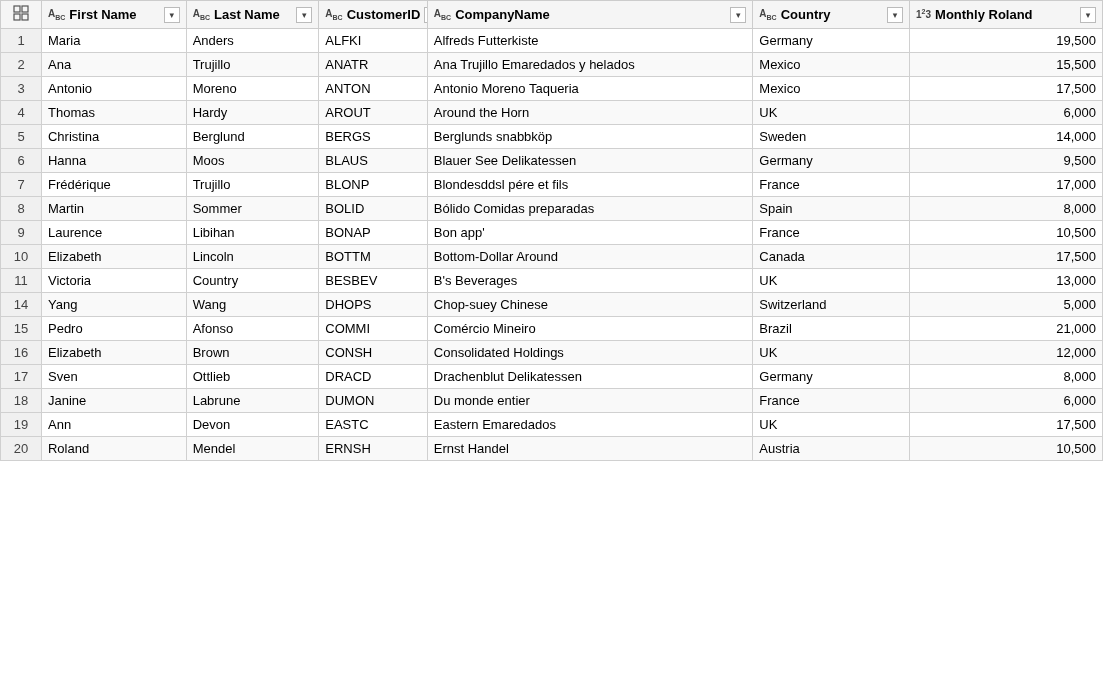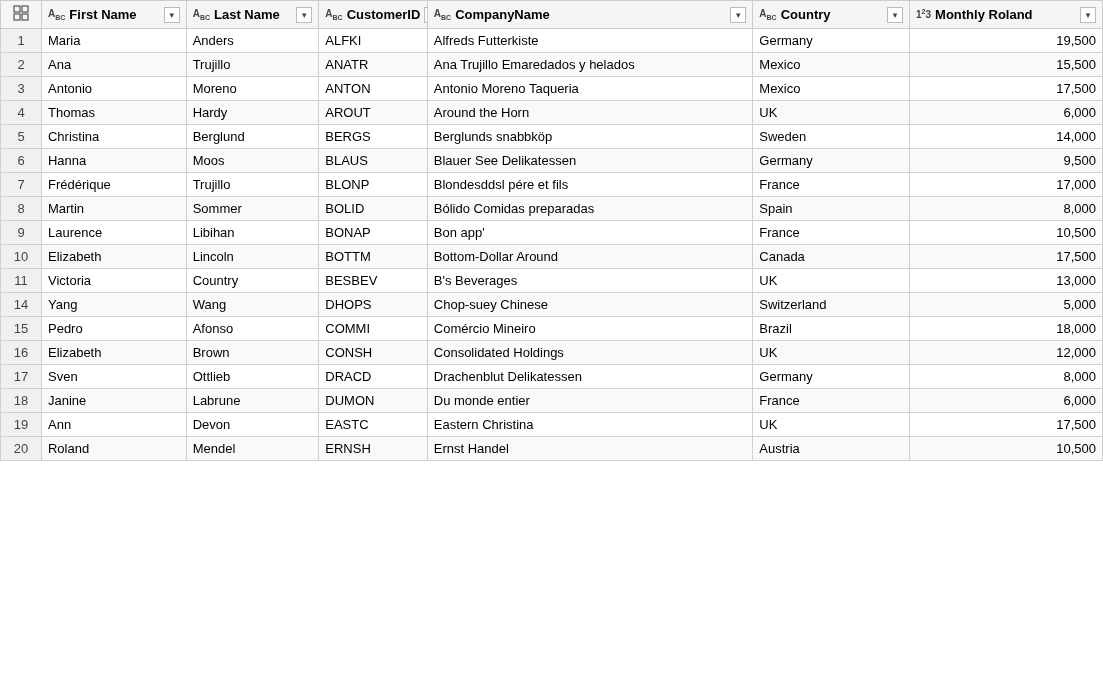--- a/index.html
+++ b/index.html
@@ -296,21 +296,21 @@
           <td>Switzerland</td>
           <td class="numeric">5,000</td>
         </tr>
         <tr>
           <td class="idx">15</td>
           <td>Pedro</td>
           <td>Afonso</td>
           <td>COMMI</td>
           <td>Comércio Mineiro</td>
           <td>Brazil</td>
-          <td class="numeric">18,000</td>
+          <td class="numeric">21,000</td>
         </tr>
         <tr>
           <td class="idx">16</td>
           <td>Elizabeth</td>
           <td>Brown</td>
           <td>CONSH</td>
           <td>Consolidated Holdings</td>
           <td>UK</td>
           <td class="numeric">12,000</td>
         </tr>
@@ -330,21 +330,21 @@
           <td>DUMON</td>
           <td>Du monde entier</td>
           <td>France</td>
           <td class="numeric">6,000</td>
         </tr>
         <tr>
           <td class="idx">19</td>
           <td>Ann</td>
           <td>Devon</td>
           <td>EASTC</td>
-          <td>Eastern Christina</td>
+          <td>Eastern Emaredados</td>
           <td>UK</td>
           <td class="numeric">17,500</td>
         </tr>
         <tr>
           <td class="idx">20</td>
           <td>Roland</td>
           <td>Mendel</td>
           <td>ERNSH</td>
           <td>Ernst Handel</td>
           <td>Austria</td>

